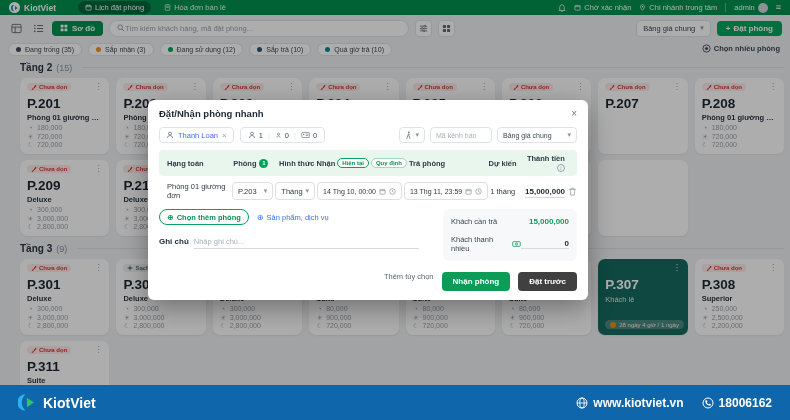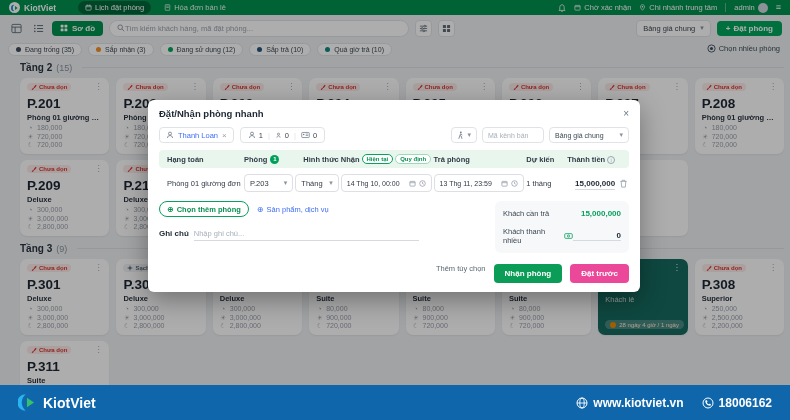--- a/index.html
+++ b/index.html
@@ -29,21 +29,21 @@
 .tool-sq{width:17px;height:17px;border:1px solid #dfe3e8;background:#fff;border-radius:4px;display:flex;align-items:center;justify-content:center;color:#5f6b76;}
 .toolbar-right{margin-left:auto;display:flex;align-items:center;gap:6px;}
 .select-box{display:flex;align-items:center;gap:5px;background:#fff;border:1px solid #dfe3e8;border-radius:4px;height:17px;padding:0 6px;font-size:7.5px;color:#3c4852;}
 .caret{font-size:7px;color:#8a94a0;}
 .btn-book{display:flex;align-items:center;gap:3px;background:#00a65c;color:#fff;font-size:8px;font-weight:bold;border-radius:4px;padding:3px 9px;}
 
 
 .filters{height:16px;display:flex;align-items:center;gap:6px;padding:0 8px;flex:0 0 auto;}
 .chip{display:flex;align-items:center;gap:4px;background:#fff;border:1px solid #dfe3e8;border-radius:9px;padding:1px 7px;font-size:7px;color:#3c4852;height:13px;}
 .dot{width:5px;height:5px;border-radius:50%;}
-.multi-sel{margin-left:auto;display:flex;align-items:center;gap:3px;font-size:7.5px;color:#3c4852;}
+.multi-sel{margin-left:auto;display:flex;align-items:center;gap:3px;font-size:7.5px;color:#3c4852;font-weight:bold;}
 
 
 .board{flex:1;overflow:hidden;padding:2px 6px 0 20px;}
 .floor-head{display:flex;align-items:center;gap:4px;margin:3px 0 5px 0;}
 .floor-name{font-size:10px;font-weight:bold;color:#2a3440;}
 .floor-count{font-size:9px;color:#8a94a0;}
 .floor-line{flex:1;height:1px;background:#dde1e6;margin-left:6px;}
 .grid{display:grid;grid-template-columns:repeat(8,1fr);gap:6px 7px;margin-bottom:7px;}
 .card{background:#fff;border-radius:7px;padding:5px 7px;height:76px;overflow:hidden;box-shadow:0 1px 2px rgba(40,50,60,0.08);}
 .card-top{display:flex;align-items:flex-start;justify-content:space-between;height:11px;}
@@ -65,21 +65,21 @@
 .dur-dot{width:6px;height:6px;border-radius:50%;background:#f08c00;flex:0 0 auto;}
 
 
 .footer{height:35px;background:#0f66ab;display:flex;align-items:center;padding:0 18px;color:#fff;flex:0 0 auto;z-index:80;position:relative;}
 .f-brand{display:flex;align-items:center;gap:6px;font-size:14px;font-weight:bold;}
 .f-right{margin-left:auto;display:flex;align-items:center;gap:18px;font-size:12px;font-weight:bold;}
 .f-item{display:flex;align-items:center;gap:5px;}
 
 
 .overlay{position:absolute;left:0;top:0;right:0;bottom:35px;background:rgba(0,0,0,0.32);z-index:50;}
-.modal{position:absolute;left:148px;top:100px;width:492px;background:#fff;border-radius:6px;z-index:60;box-shadow:0 8px 26px rgba(0,0,0,0.35);padding:8px 11px 9px 11px;}
+.modal{position:absolute;left:148px;top:100px;width:440px;background:#fff;border-radius:6px;z-index:60;box-shadow:0 8px 26px rgba(0,0,0,0.35);padding:8px 11px 9px 11px;}
 .m-head{display:flex;align-items:center;justify-content:space-between;}
 .m-title{font-size:9.5px;font-weight:bold;color:#1d2733;}
 .m-close{color:#6b7685;font-size:10px;line-height:1;}
 .m-row1{display:flex;align-items:center;gap:6px;margin-top:8px;}
 .chip-cust{display:flex;align-items:center;gap:4px;border:1px solid #dfe3e8;border-radius:4px;height:16px;padding:0 6px;}
 .chip-cust .cname{font-size:7.5px;color:#3e6ff5;}
 .chip-cust .cx{color:#98a1ab;font-size:8px;}
 .counts{display:flex;align-items:center;gap:5px;border:1px solid #dfe3e8;border-radius:4px;height:16px;padding:0 7px;font-size:7.5px;color:#3c4852;}
 .csep{color:#dfe3e8;}
 .cgrp{display:flex;align-items:center;gap:3px;color:#3c4852;}
@@ -123,21 +123,21 @@
 .summary{width:134px;background:#f6f8fa;border-radius:6px;padding:8px 8px;}
 .sum-row{display:flex;align-items:center;font-size:7.5px;color:#3c4852;}
 .sum-row + .sum-row{margin-top:9px;}
 .sum-val{margin-left:auto;font-weight:bold;}
 .sum-val.green{color:#0aa05e;font-size:8px;}
 .paid-val{margin-left:auto;font-weight:bold;color:#1d2733;border-bottom:1px solid #d6dade;width:52px;text-align:right;font-size:8px;}
 .money-ic{margin-left:4px;display:inline-flex;color:#0aa05e;}
 .m-actions{display:flex;justify-content:flex-end;gap:8px;margin-top:11px;}
 .link-gray{font-size:7.5px;color:#5a6872;}
 .btn-checkin{background:#0b9d57;color:#fff;font-size:8px;font-weight:bold;border-radius:4px;padding:5px 11px;}
-.btn-reserve{background:#ec4899;color:#fff;font-size:8px;font-weight:bold;border-radius:4px;padding:5px 11px;}
+.btn-reserve{background:#404040;color:#fff;font-size:8px;font-weight:bold;border-radius:4px;padding:5px 11px;}
 svg{display:block;}
 </style>
 </head>
 <body>
 
 <div class="app">
 
   <header class="navbar">
     <div class="brand">
       <span class="logo-mark">

